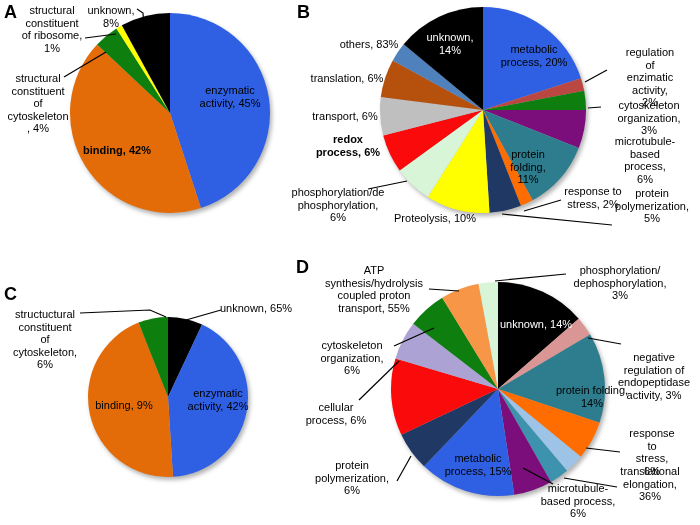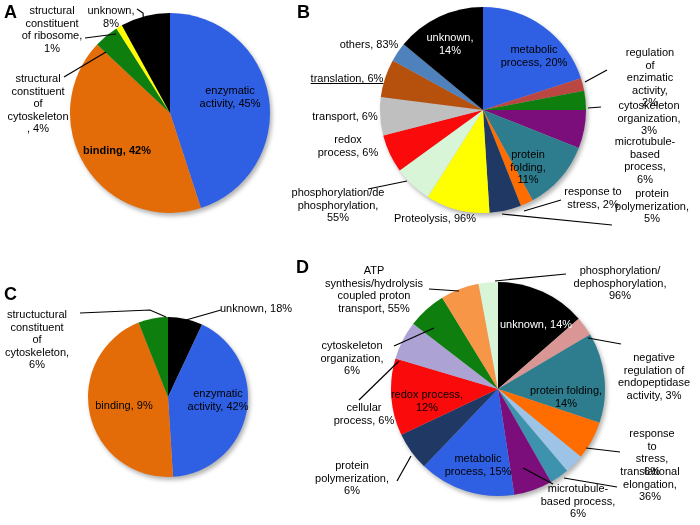--- a/index.html
+++ b/index.html
@@ -111,68 +111,66 @@
 based process,
 6%</div>
       <div class="callout" style="left: 528px; top: 148px; color: rgb(0, 0, 0);">protein
 folding,
 11%</div>
       <div class="callout" style="left: 593px; top: 185px; color: rgb(0, 0, 0);">response to
 stress, 2%</div>
       <div class="callout" style="left: 652px; top: 187px; color: rgb(0, 0, 0);">protein
 polymerization,
 5%</div>
-      <div class="callout" style="left: 435px; top: 212px; color: rgb(0, 0, 0);">Proteolysis, 96%</div>
+      <div class="callout" style="left: 435px; top: 212px; color: rgb(0, 0, 0);">Proteolysis, 10%</div>
       <div class="callout" style="left: 338px; top: 186px; color: rgb(0, 0, 0);">phosphorylation/de
 phosphorylation,
-55%</div>
-      <div class="callout" style="left: 348px; top: 133px; color: rgb(0, 0, 0);">redox
+6%</div>
+      <div class="callout" style="left: 348px; top: 133px; color: rgb(0, 0, 0); font-weight: bold;">redox
 process, 6%</div>
       <div class="callout" style="left: 345px; top: 110px; color: rgb(0, 0, 0);">transport, 6%</div>
-      <div class="callout" style="left: 347px; top: 72px; color: rgb(0, 0, 0); text-decoration: underline;">translation, 6%</div>
+      <div class="callout" style="left: 347px; top: 72px; color: rgb(0, 0, 0);">translation, 6%</div>
       <div class="callout" style="left: 369px; top: 38px; color: rgb(0, 0, 0);">others, 83%</div>
       <div class="panel-letter" style="left: 4px; top: 284px;">C</div>
-      <div class="callout" style="left: 37px; top: 308px; color: rgb(0, 0, 0);">structuctural
+      <div class="callout" style="left: 45px; top: 308px; color: rgb(0, 0, 0);">structuctural
 constituent
 of
 cytoskeleton,
 6%</div>
-      <div class="callout" style="left: 256px; top: 302px; color: rgb(0, 0, 0);">unknown, 18%</div>
+      <div class="callout" style="left: 256px; top: 302px; color: rgb(0, 0, 0);">unknown, 65%</div>
       <div class="callout" style="left: 218px; top: 387px; color: rgb(0, 0, 0);">enzymatic
 activity, 42%</div>
       <div class="callout" style="left: 124px; top: 399px; color: rgb(0, 0, 0);">binding, 9%</div>
       <div class="panel-letter" style="left: 296px; top: 257px;">D</div>
       <div class="callout" style="left: 374px; top: 264px; color: rgb(0, 0, 0);">ATP
 synthesis/hydrolysis
 coupled proton
 transport, 55%</div>
       <div class="callout" style="left: 620px; top: 264px; color: rgb(0, 0, 0);">phosphorylation/
 dephosphorylation,
-96%</div>
+3%</div>
       <div class="callout" style="left: 536px; top: 318px; color: rgb(255, 255, 255);">unknown, 14%</div>
       <div class="callout" style="left: 654px; top: 327px; color: rgb(0, 0, 0); margin-top: 24px;">negative
 regulation of
 endopeptidase
 activity, 3%</div>
-      <div class="callout" style="left: 566px; top: 384px; color: rgb(0, 0, 0); text-align: center;">protein folding,
+      <div class="callout" style="left: 592px; top: 384px; color: rgb(0, 0, 0); text-align: center;">protein folding,
 14%</div>
       <div class="callout" style="left: 652px; top: 427px; color: rgb(0, 0, 0);">response to
 stress, 6%</div>
       <div class="callout" style="left: 650px; top: 465px; color: rgb(0, 0, 0);">translational
 elongation,
 36%</div>
       <div class="callout" style="left: 578px; top: 482px; color: rgb(0, 0, 0);">microtubule-
 based process,
 6%</div>
       <div class="callout" style="left: 478px; top: 452px; color: rgb(0, 0, 0);">metabolic
 process, 15%</div>
       <div class="callout" style="left: 352px; top: 459px; color: rgb(0, 0, 0);">protein
 polymerization,
 6%</div>
-      <div class="callout" style="left: 336px; top: 401px; color: rgb(0, 0, 0); margin-left: 28px;">cellular
+      <div class="callout" style="left: 336px; top: 401px; color: rgb(0, 0, 0);">cellular
 process, 6%</div>
       <div class="callout" style="left: 352px; top: 339px; color: rgb(0, 0, 0);">cytoskeleton
 organization,
 6%</div>
-      <div class="callout" style="left: 427px; top: 388px; color: rgb(0, 0, 0);">redox process,
-12%</div>
     </div>
 </div>
 
 </body></html>

